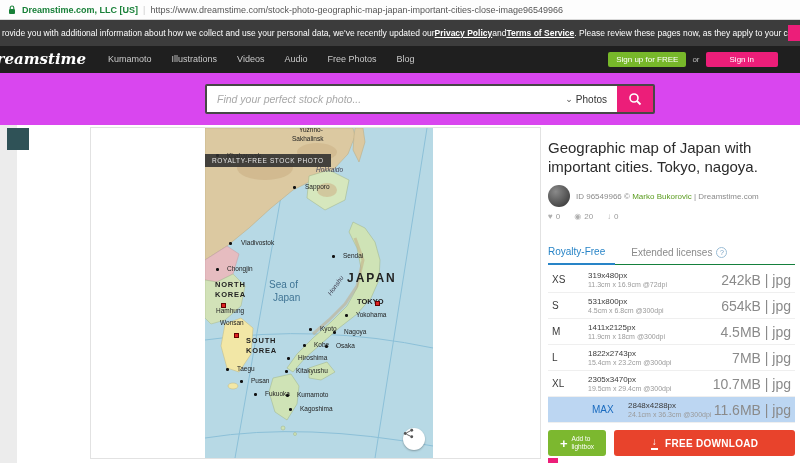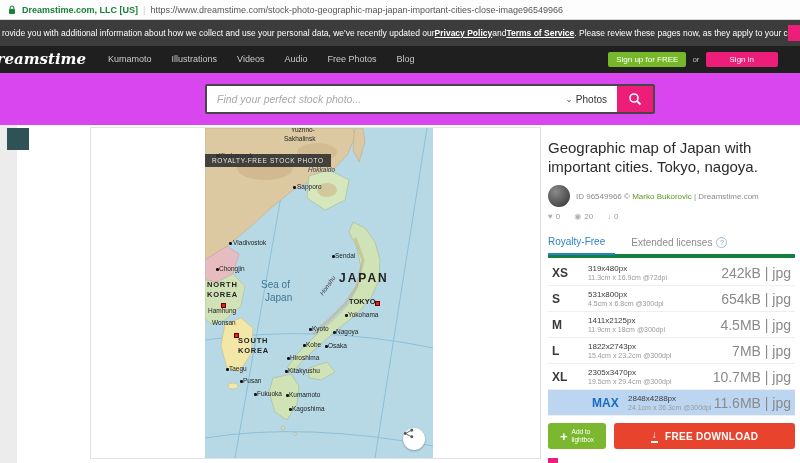--- a/index.html
+++ b/index.html
@@ -96,33 +96,33 @@
   .detail-panel{ position:absolute; left:548px; top:13px; width:247px; }
   .photo-title{ font-size:15px; color:#2b2b2b; line-height:1.28; font-weight:normal; margin:0; }
   .byline{ display:flex; align-items:center; gap:6px; margin-top:9px; }
   .avatar{ width:22px; height:22px; border-radius:50%; background:radial-gradient(circle at 35% 30%, #8a8a8a, #2e2e2e); flex:none; }
   .byline-text{ font-size:8px; color:#8a8a8a; white-space:nowrap; }
   .author-link{ color:#5a9c1f; cursor:pointer; }
   .stats{ display:flex; gap:14px; margin-top:5px; font-size:8px; color:#9a9a9a; }
   .stat{ display:flex; align-items:center; gap:3px; }
   .stat .ic{ font-size:8px; color:#b0b0b0; }
 
-  .tabs{ display:flex; margin-top:10px; border-bottom:4px solid #15803d; }
+  .tabs{ display:flex; margin-top:20px; border-bottom:1px solid #15803d; }
   .tab{ font-size:10px; color:#8a8a8a; padding:5px 10px 6px 2px; cursor:pointer; display:flex; align-items:center; gap:4px; }
   .tab.active{ color:#2884c7; border-bottom:2px solid #2884c7; margin-bottom:-1px; padding-left:0; margin-right:14px;}
   .help-badge{
     width:11px; height:11px; border-radius:50%; border:1px solid #9bbdd6; color:#6f9cc0;
     font-size:7px; display:inline-flex; align-items:center; justify-content:center;
   }
 
   .size-table{ margin-top:2px; }
   .size-row{ display:flex; align-items:center; padding:4px 4px; border-bottom:1px solid #efefef; cursor:pointer; }
   .size-row.highlight{ background:#bcd6f2;padding-left:44px; }
   .size-row.highlight .sz-label{ color:#1a6bbf; }
-  .sz-label{ width:36px; font-size:12px; font-weight:bold; color:#3a3a3a; flex:none;}
+  .sz-label{ width:36px; font-size:10px; font-weight:normal; color:#3a3a3a; flex:none;}
   .sz-mid{ flex:1; }
   .sz-px{ font-size:8px; color:#3a3a3a; }
   .sz-cm{ font-size:7px; color:#9a9a9a; margin-top:1px; }
   .sz-file{ font-size:14px; color:#8a8a8a; text-align:right; white-space:nowrap; }
 
   .actions{ display:flex; gap:8px; margin-top:7px; }
   .btn-lightbox{
     width:58px; height:26px; background:#7cb82f; border:none; border-radius:3px; color:#fff;
     display:flex; align-items:center; justify-content:center; gap:4px; cursor:pointer;
   }
@@ -215,21 +215,21 @@
         <ellipse cx="28" cy="258" rx="5" ry="3" fill="#f2e7a6" stroke="#c2b87e" stroke-width="0.5"></ellipse>
         <polygon points="104,48 124,42 144,52 140,72 120,82 102,70" fill="#d6e7bd" stroke="#9fb286" stroke-width="0.5"></polygon>
         <ellipse cx="122" cy="62" rx="10" ry="7" fill="#cdb489" opacity="0.6"></ellipse>
         <polygon points="148,94 160,100 170,114 175,132 174,152 166,170 152,186 134,200 116,216 100,230 88,244 82,240 92,226 108,210 126,194 142,178 152,160 156,140 152,120 144,104" fill="#cfe3b6" stroke="#9fb286" stroke-width="0.5"></polygon>
         <polyline points="150,110 158,132 152,158 140,176 124,192 108,206" fill="none" stroke="#c2a87e" stroke-width="3" opacity="0.5"></polyline>
         <polygon points="104,240 122,234 130,244 116,252 104,250" fill="#cfe3b6" stroke="#9fb286" stroke-width="0.5"></polygon>
         <polygon points="68,250 86,246 94,258 92,276 82,292 70,284 64,264" fill="#cfe3b6" stroke="#9fb286" stroke-width="0.5"></polygon>
         <circle cx="78" cy="300" r="2" fill="#cfe3b6" stroke="#9fb286" stroke-width="0.5"></circle>
         <circle cx="90" cy="306" r="1.5" fill="#cfe3b6" stroke="#9fb286" stroke-width="0.5"></circle>
       </svg>
-      <div style="position:absolute;left:0;top:0;width:228px;height:330px;">
+      <div style="position:absolute;left:8px;top:0;width:228px;height:330px;">
           <span class="map-lbl k-city" style="left: 86px; top: -2px;">Yuzhno-</span>
           <span class="map-lbl k-city" style="left: 79px; top: 7px;">Sakhalinsk</span>
           <span class="map-lbl k-city" style="left: 14px; top: 24px;">Khabarovsk</span>
           <span class="map-lbl k-island" style="left: 103px; top: 38px;">Hokkaido</span>
           <span class="map-lbl k-city" style="left: 92px; top: 55px;">Sapporo</span>
           <span class="map-lbl k-city" style="left: 28px; top: 111px;">Vladivostok</span>
           <span class="map-lbl k-city" style="left: 14px; top: 137px;">Chongjin</span>
           <span class="map-lbl k-country" style="left: 2px; top: 152px;">NORTH</span>
           <span class="map-lbl k-country" style="left: 2px; top: 162px;">KOREA</span>
           <span class="map-lbl k-sea" style="left: 56px; top: 151px;">Sea of</span>

